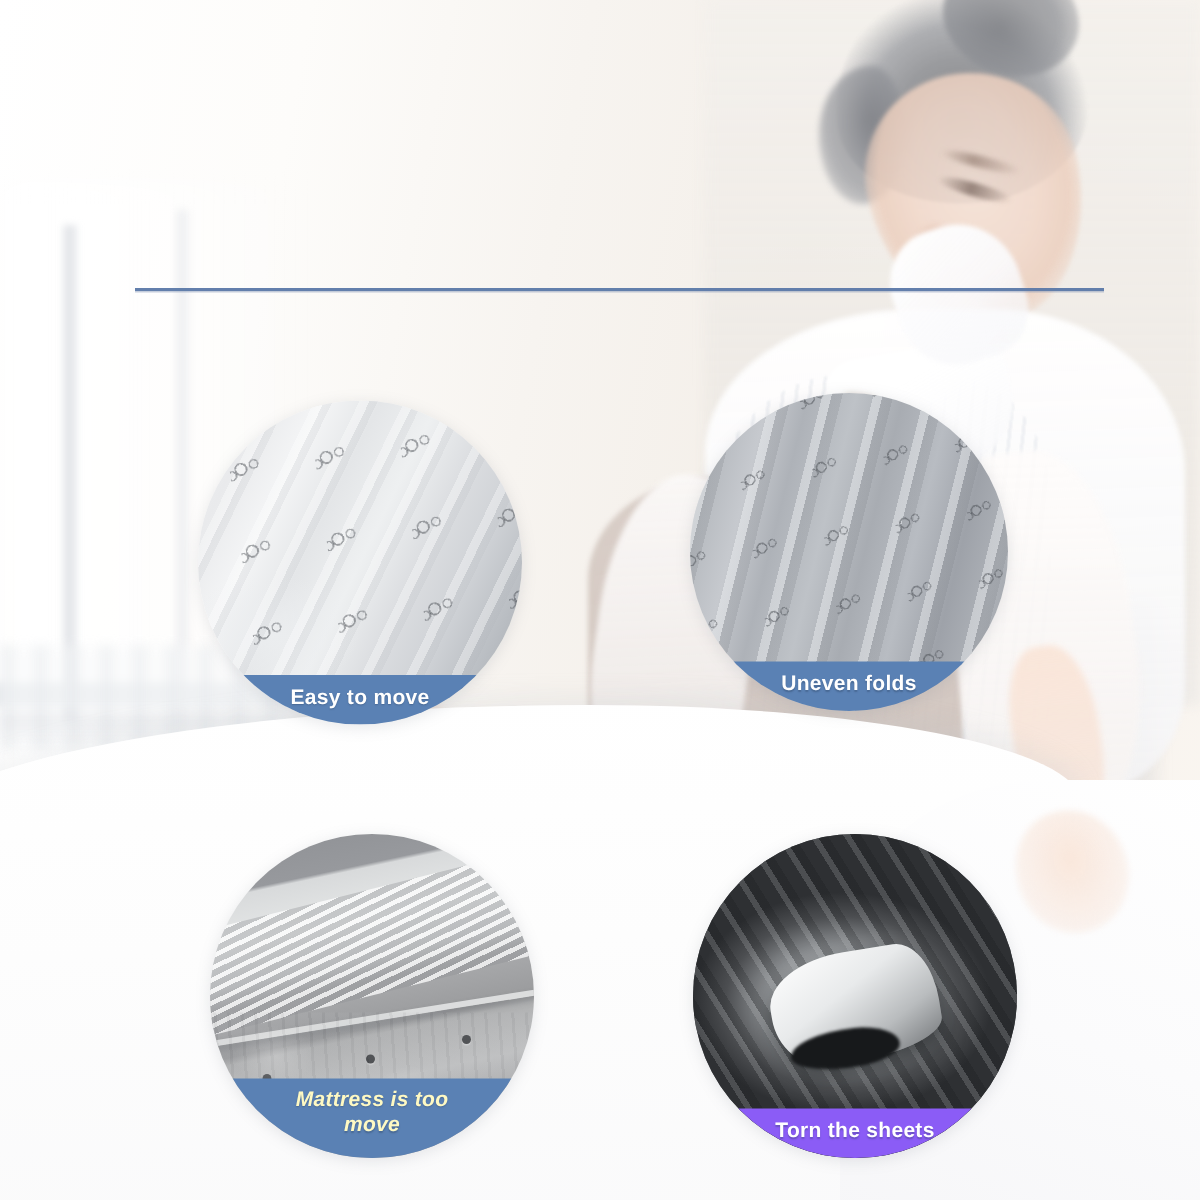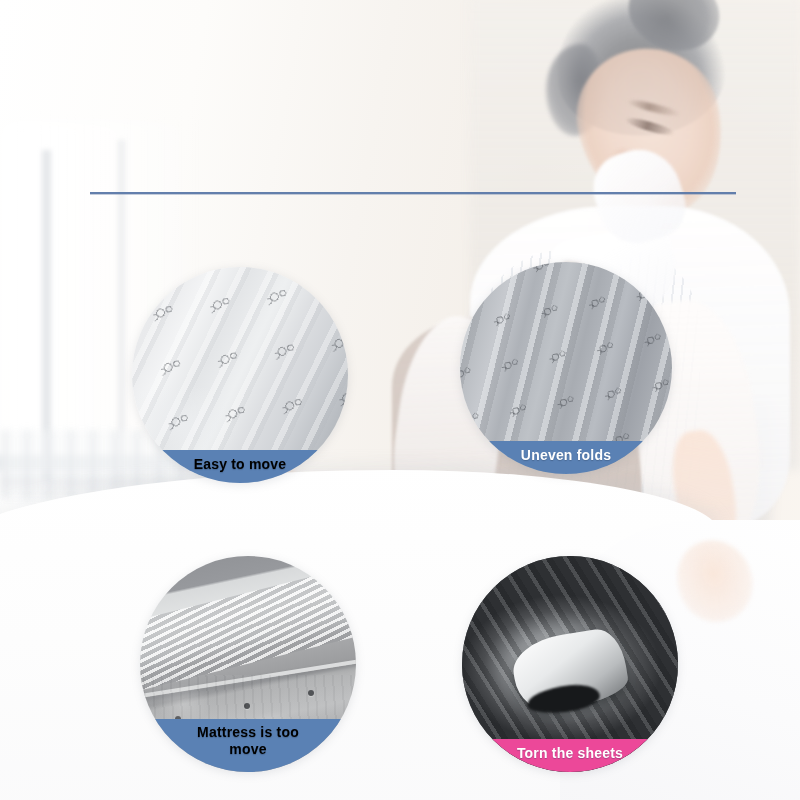--- a/index.html
+++ b/index.html
@@ -481,50 +481,50 @@
   <div class="woman w-hand-right"></div>
 
   <div class="headline" style="color: rgb(59, 59, 59);">
   </div>
   <div class="rule" style="background: rgb(91, 121, 168);"></div>
 
   <div class="circle" style="left:132px; top:267px; width:216px; height:216px;">
     <div class="photo photo-sheet-light">
       <div class="clouds"></div>
     </div>
-    <div class="badge" style="background: rgb(90, 129, 180); color: #000000; margin-top: 44px;">
+    <div class="badge" style="background: rgb(90, 129, 180); color: #ffffff; margin-top: 44px;">
       <span>Easy to move</span>
     </div>
   </div>
 
   <div class="circle" style="left:460px; top:262px; width:212px; height:212px;">
     <div class="photo photo-sheet-fold">
       <div class="clouds dense"></div>
     </div>
     <div class="badge" style="background: rgb(90, 129, 180); color: rgb(255, 255, 255);">
       <span>Uneven folds</span>
     </div>
   </div>
 
   <div class="circle" style="left:140px; top:556px; width:216px; height:216px;">
     <div class="photo photo-mattress">
       <div class="m-seam"></div>
       <div class="m-stud" style="left:16%; top:74%;"></div>
       <div class="m-stud" style="left:48%; top:68%;"></div>
       <div class="m-stud" style="left:78%; top:62%;"></div>
     </div>
-    <div class="badge two-line" style="background: rgb(90, 129, 180); color: #000000;">
+    <div class="badge two-line" style="background: rgb(90, 129, 180); color: #fef9c3; font-style: italic;">
       <span>Mattress is too</span><br>
       <span>move</span>
     </div>
   </div>
 
   <div class="circle" style="left:462px; top:556px; width:216px; height:216px;">
     <div class="photo photo-torn">
       <div class="torn-hole"></div>
       <div class="torn-gap"></div>
     </div>
-    <div class="badge" style="background: #ec4899; color: rgb(255, 255, 255);">
+    <div class="badge" style="background: #8b5cf6; color: rgb(255, 255, 255);">
       <span>Torn the sheets</span>
     </div>
   </div>
 
 </div>
 
 </body></html>

